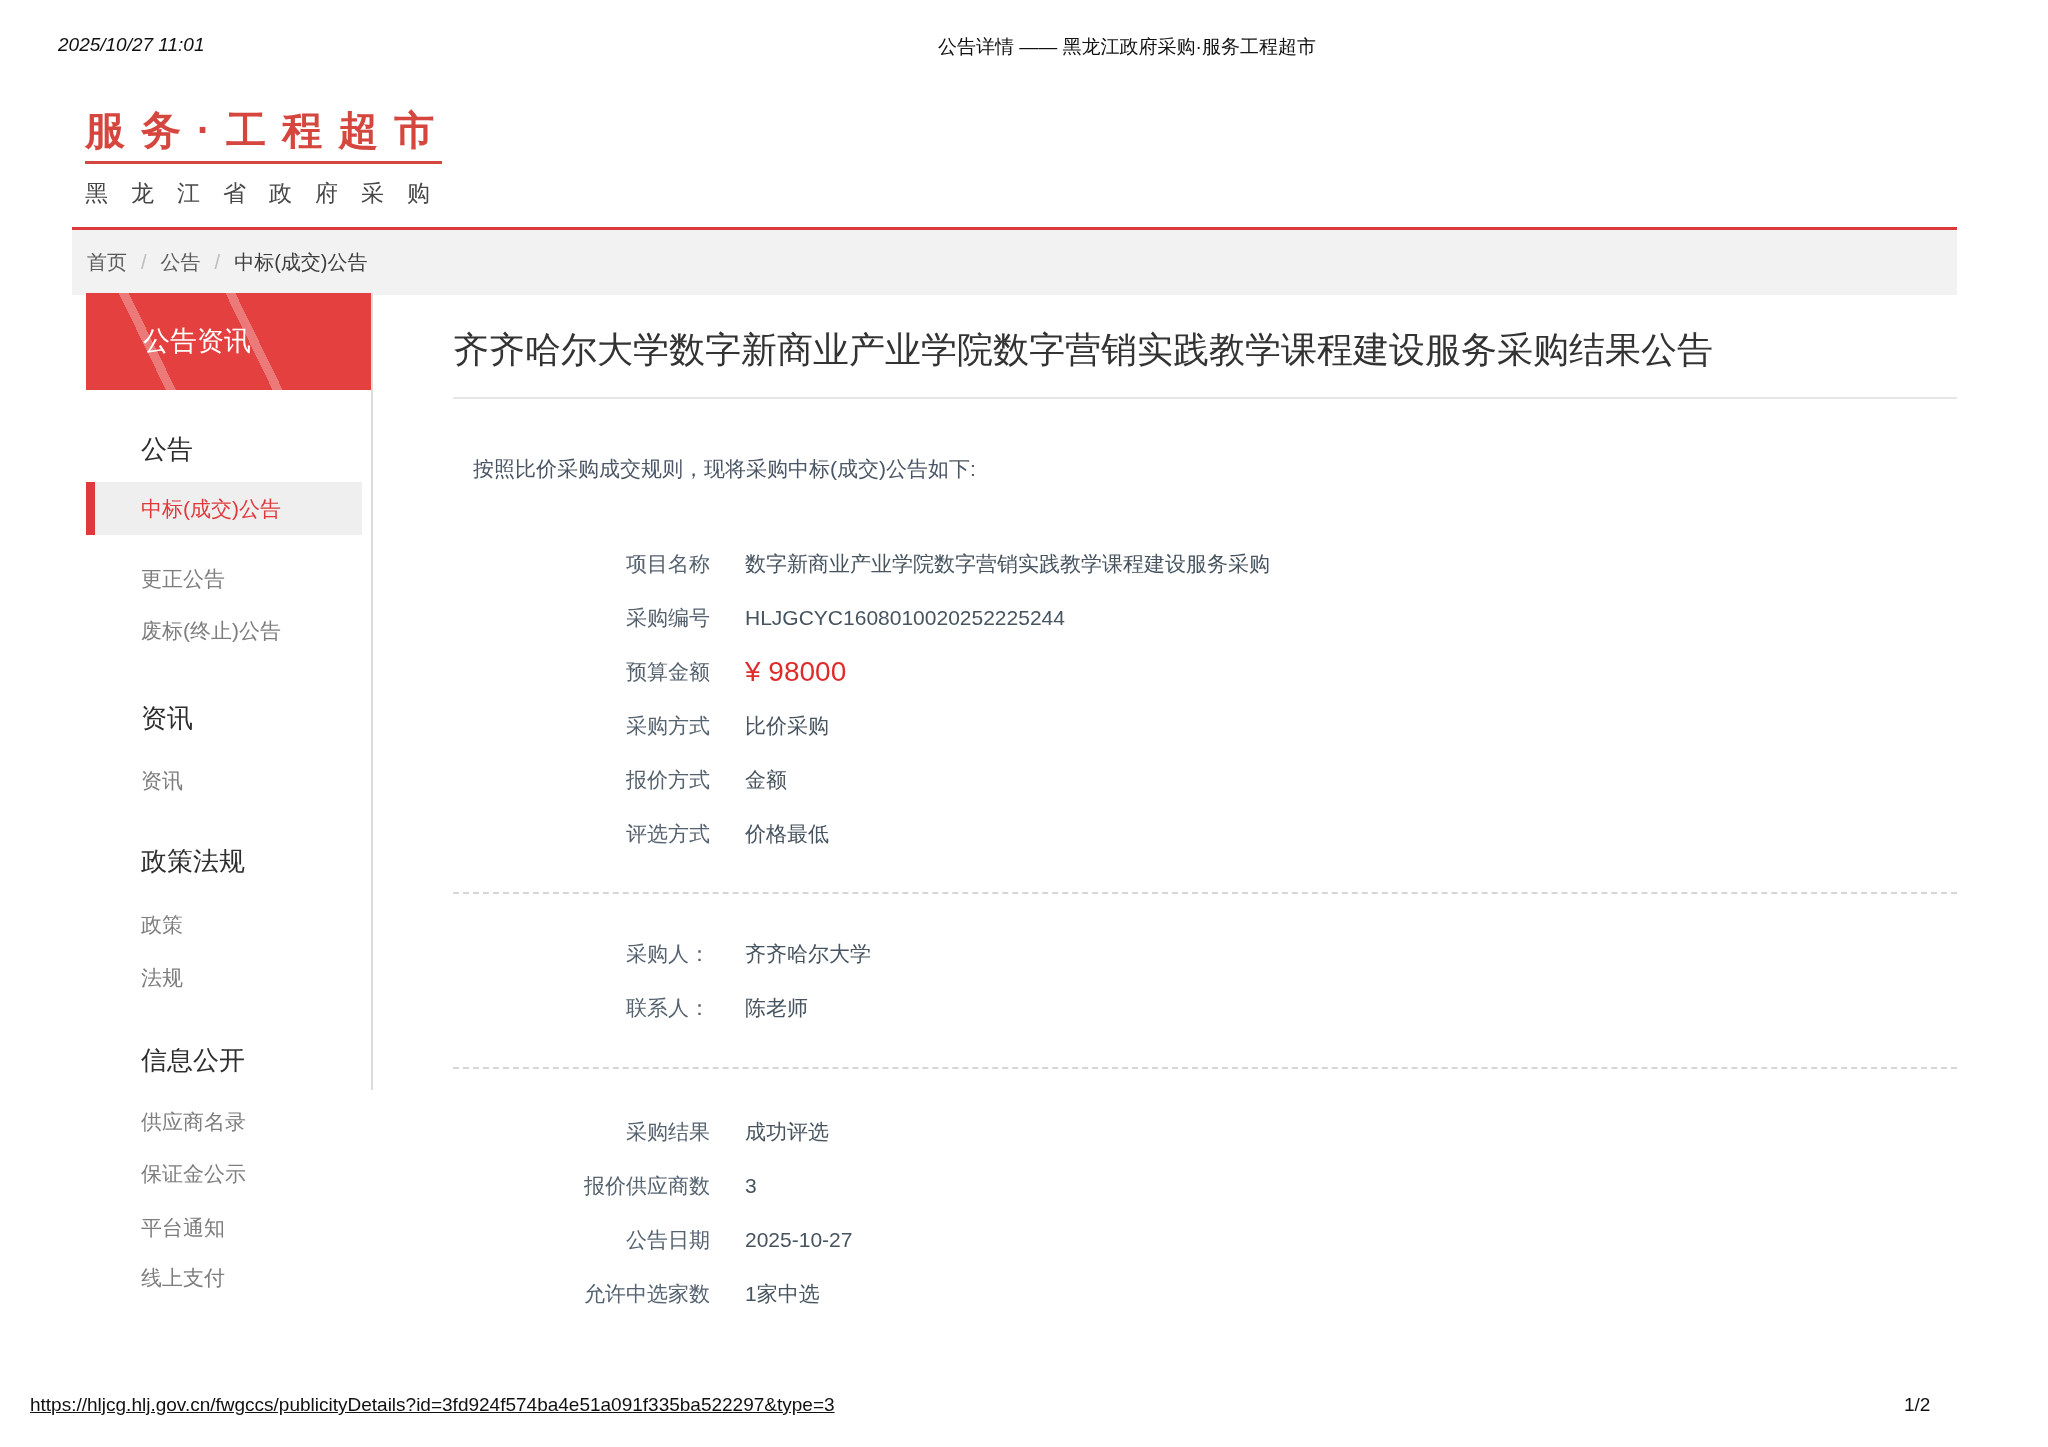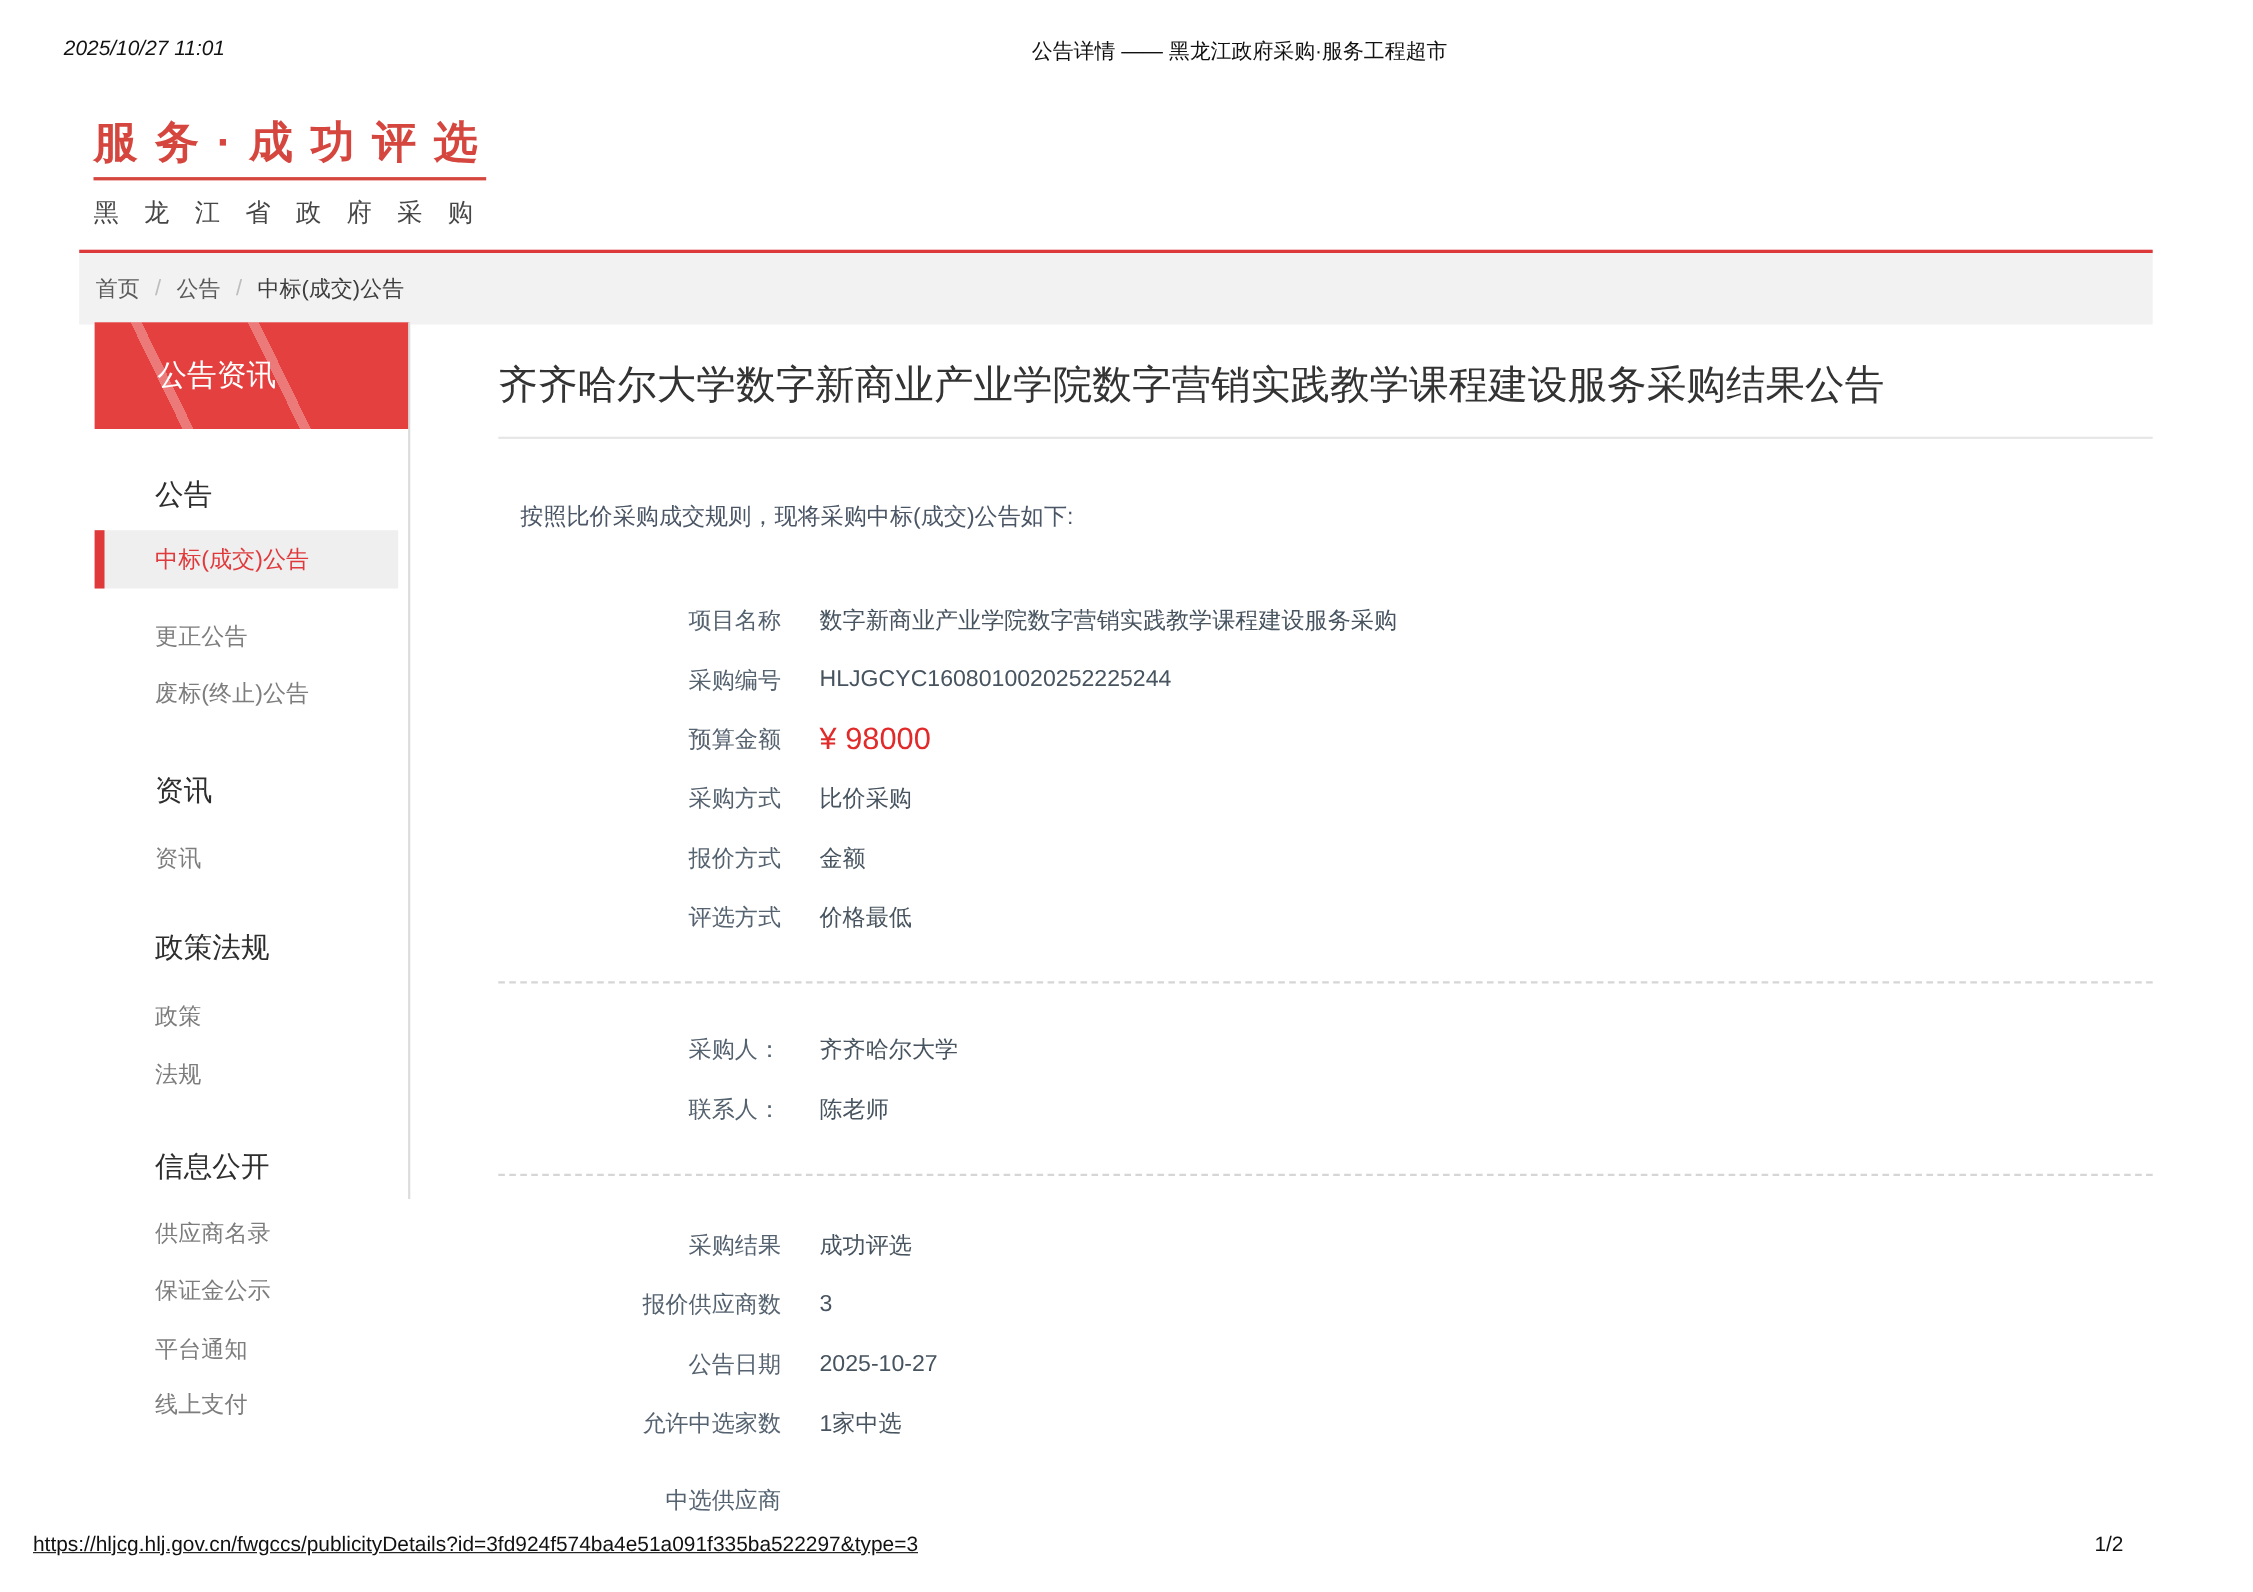--- a/index.html
+++ b/index.html
@@ -64,21 +64,21 @@
   .sec3{margin-top:36px;}
   .last-row{margin-top:16px;}
 </style>
 </head>
 <body>
 
 <div class="ph-ts">2025/10/27 11:01</div>
 <div class="ph-title">公告详情 —— 黑龙江政府采购·服务工程超市</div>
 
 <div class="brand">
-  <div class="brand-logo">服务·成功评选</div>
+  <div class="brand-logo">服务·工程超市</div>
   <div class="brand-underline"></div>
   <div class="brand-subtitle">黑龙江省政府采购</div>
 </div>
 
 <div class="red-rule"></div>
 <div class="crumb-bar">
   <span class="crumb">首页</span>
   <span class="sep">/</span>
   <span class="crumb">公告</span>
   <span class="sep">/</span>
@@ -164,21 +164,17 @@
       <span class="field-value">3</span>
     </div>
     <div class="field-row">
       <span class="field-label">公告日期</span>
       <span class="field-value">2025-10-27</span>
     </div>
     <div class="field-row">
       <span class="field-label">允许中选家数</span>
       <span class="field-value">1家中选</span>
     </div>
-    <div class="field-row last-row">
-      <span class="field-label">中选供应商</span>
-      <span class="field-value"></span>
-    </div>
   </div>
 </div>
 
 <div class="pf-url">https://hljcg.hlj.gov.cn/fwgccs/publicityDetails?id=3fd924f574ba4e51a091f335ba522297&amp;type=3</div>
 <div class="pf-page">1/2</div>
 
 </body></html>

